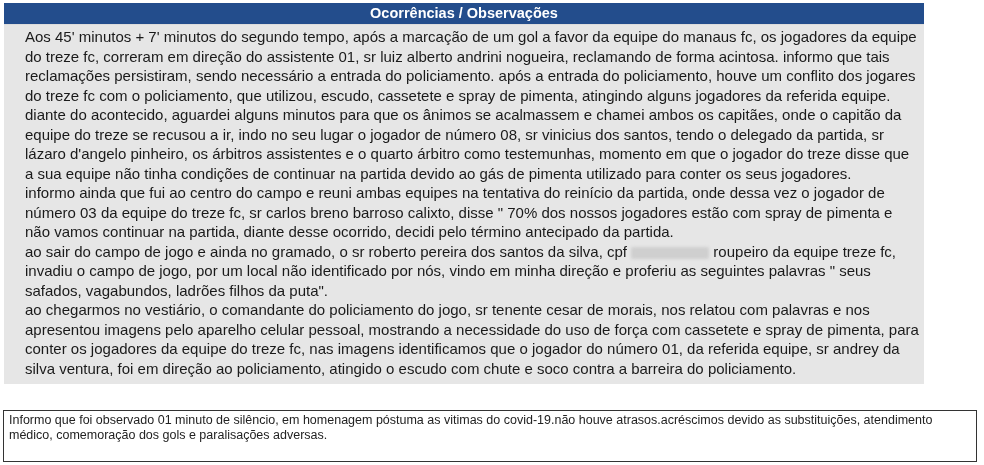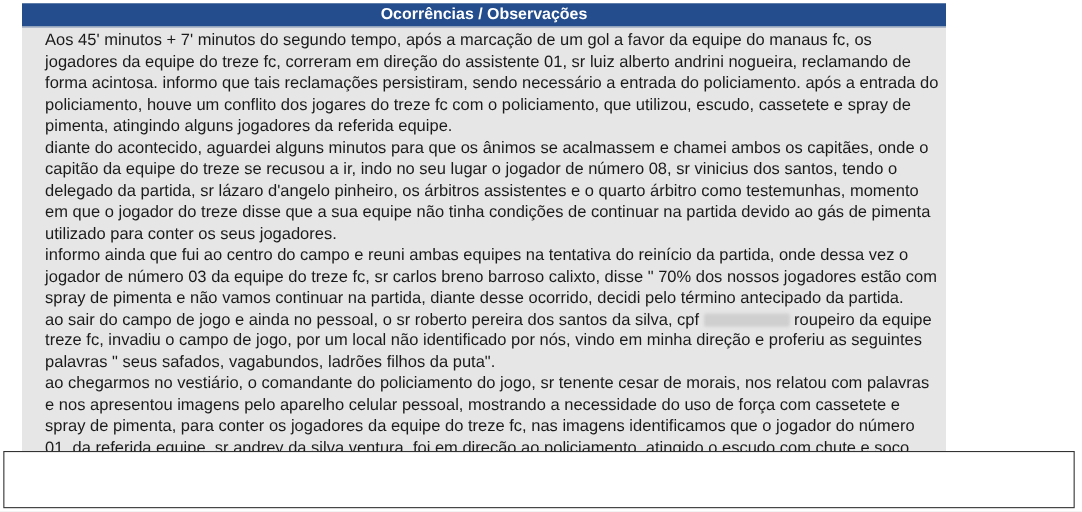--- a/index.html
+++ b/index.html
@@ -1,21 +1,21 @@
 <!DOCTYPE html>
 <html><head>
   <meta charset="utf-8">
   <style>
     html, body { margin: 0; padding: 0; }
     body {
       width: 984px; height: 465px; background: #ffffff; position: relative; overflow: hidden;
       font-family: "Liberation Sans", sans-serif; color: #1a1a1a;
     }
     .panel {
-      position: absolute; left: 20px; top: 3px; width: 840px;
+      position: absolute; left: 4px; top: 3px; width: 920px;
       background: #e6e6e6;
     }
     .panel-header {
       background: #234d8c; color: #ffffff; text-align: center;
       font-weight: bold; font-size: 14.5px; height: 21px; line-height: 21px;
       border-bottom: 1px solid #dcdcdc;
     }
     .panel-body {
       padding: 2px 4px 6px 21px; font-size: 15px; line-height: 19.5px;
     }
@@ -33,19 +33,20 @@
   </style>
 </head>
 <body>
 
 <div class="panel">
   <div class="panel-header">Ocorrências / Observações</div>
   <div class="panel-body">
     <p class="para">Aos 45' minutos + 7' minutos do segundo tempo, após a marcação de um gol a favor da equipe do manaus fc, os jogadores da equipe do treze fc, correram em direção do assistente 01, sr luiz alberto andrini nogueira, reclamando de forma acintosa. informo que tais reclamações persistiram, sendo necessário a entrada do policiamento. após a entrada do policiamento, houve um conflito dos jogares do treze fc com o policiamento, que utilizou, escudo, cassetete e spray de pimenta, atingindo alguns jogadores da referida equipe.</p>
     <p class="para">diante do acontecido, aguardei alguns minutos para que os ânimos se acalmassem e chamei ambos os capitães, onde o capitão da equipe do treze se recusou a ir, indo no seu lugar o jogador de número 08, sr vinicius dos santos, tendo o delegado da partida, sr lázaro d'angelo pinheiro, os árbitros assistentes e o quarto árbitro como testemunhas, momento em que o jogador do treze disse que a sua equipe não tinha condições de continuar na partida devido ao gás de pimenta utilizado para conter os seus jogadores.</p>
     <p class="para">informo ainda que fui ao centro do campo e reuni ambas equipes na tentativa do reinício da partida, onde dessa vez o jogador de número 03 da equipe do treze fc, sr carlos breno barroso calixto, disse " 70% dos nossos jogadores estão com spray de pimenta e não vamos continuar na partida, diante desse ocorrido, decidi pelo término antecipado da partida.</p>
-    <p class="para"><span>ao sair do campo de jogo e ainda no pessoal, o sr roberto pereira dos santos da silva, cpf</span> <span class="redacted"></span><span> roupeiro da equipe treze fc, invadiu o campo de jogo, por um local não identificado por nós, vindo em minha direção e proferiu as seguintes palavras " seus safados, vagabundos, ladrões filhos da puta".</span></p>
+    <p class="para"><span>ao sair do campo de jogo e ainda no gramado, o sr roberto pereira dos santos da silva, cpf</span> <span class="redacted"></span><span> roupeiro da equipe treze fc, invadiu o campo de jogo, por um local não identificado por nós, vindo em minha direção e proferiu as seguintes palavras " seus safados, vagabundos, ladrões filhos da puta".</span></p>
     <p class="para">ao chegarmos no vestiário, o comandante do policiamento do jogo, sr tenente cesar de morais, nos relatou com palavras e nos apresentou imagens pelo aparelho celular pessoal, mostrando a necessidade do uso de força com cassetete e spray de pimenta, para conter os jogadores da equipe do treze fc, nas imagens identificamos que o jogador do  número 01, da referida equipe, sr andrey da silva ventura, foi em direção ao policiamento, atingido o escudo com chute e soco contra a barreira do policiamento.</p>
   </div>
 </div>
 
 <div class="box">
+  <p>Informo que foi observado 01 minuto de silêncio, em homenagem póstuma as vitimas do covid-19.não houve atrasos.acréscimos devido as substituições, atendimento médico, comemoração dos gols e paralisações adversas.</p>
 </div>
 
 </body></html>

